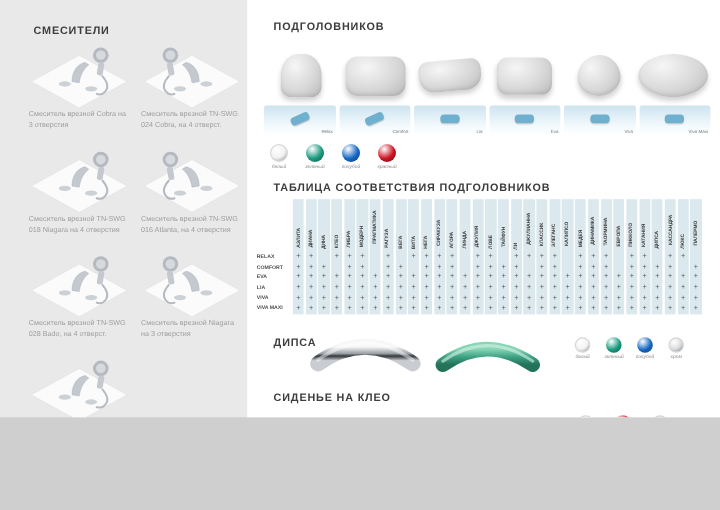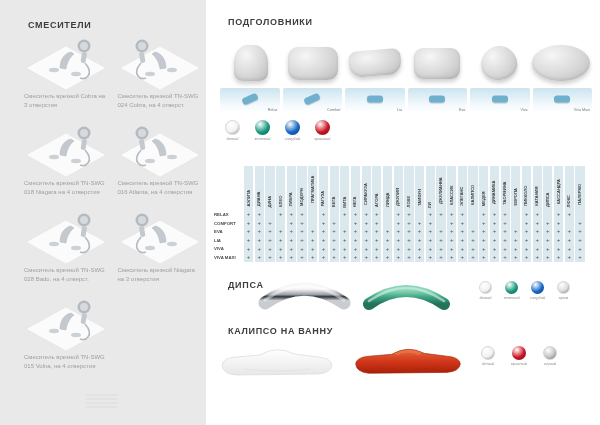--- a/index.html
+++ b/index.html
@@ -1,16 +1,16 @@
 <!DOCTYPE html>
 <html><head>
 <meta charset="utf-8">
 <style>
   html,body{margin:0;padding:0;background:#cfcfcf;}
-  #page{position:relative;width:600px;height:425px;background:#e9e9e9;overflow:hidden;
+  #page{position:relative;width:600px;height:348px;background:#e9e9e9;overflow:hidden;
         font-family:"Liberation Sans",sans-serif;-webkit-font-smoothing:antialiased;}
   #right-panel{position:absolute;left:206px;top:0;width:394px;height:425px;background:#ffffff;}
 
   .sec-title{position:absolute;font-size:9px;font-weight:bold;color:#3d3d3d;letter-spacing:.7px;}
 
   
   #mixers-grid{position:absolute;left:24px;top:34px;width:178px;display:grid;
                grid-template-columns:1fr 1fr;column-gap:9px;row-gap:11px;}
   .mixer-card{display:flex;flex-direction:column;}
   .mixer-img{height:56px;}
@@ -207,21 +207,21 @@
 <circle cx="60" cy="12" r="6.5" fill="#b4bac1"></circle>
               <circle cx="60" cy="12" r="4" fill="#d6dadd"></circle>
 <rect x="57.4" y="18" width="5" height="11" rx="2" fill="#c3c9cf" transform="rotate(10 60 23)"></rect>
 <path d="M61,29 q7,8 3,13 q-3,4 -8,2" stroke="#b4bac1" stroke-width="1.6" fill="none"></path>
 </g>
           </svg></div>
         <div class="mixer-cap">Смеситель врезной TN-SWG 015 Volna, на 4 отверстия</div>
       </div>
     </div>
 
-  <div class="sec-title" style="left:228px;top:17px">ПОДГОЛОВНИКИ</div>
+  <div class="sec-title" style="left:228px;top:17px">ПОДГОЛОВНИКОВ</div>
   <div id="hs-row">
       <div class="hs-slot">
         <div class="hs hs-1"></div>
       </div>
       <div class="hs-slot">
         <div class="hs hs-2"></div>
       </div>
       <div class="hs-slot">
         <div class="hs hs-3"></div>
       </div>
@@ -273,20 +273,21 @@
       <div class="dot-item" style="width: 25px;">
         <div class="ball" style="height: 15px; width: 15px; background: radial-gradient(circle at 35% 28%, rgba(255, 255, 255, 0.9), rgb(22, 104, 197) 55%, rgb(12, 57, 108) 100%);"></div>
         <div class="dlabel">голубой</div>
       </div>
       <div class="dot-item" style="width: 25px;">
         <div class="ball" style="height: 15px; width: 15px; background: radial-gradient(circle at 35% 28%, rgba(255, 255, 255, 0.9), rgb(205, 20, 35) 55%, rgb(113, 11, 19) 100%);"></div>
         <div class="dlabel">красный</div>
       </div>
     </div>
 
+  <div class="sec-title" style="left:228px;top:151px">ТАБЛИЦА СООТВЕТСТВИЯ ПОДГОЛОВНИКОВ</div>
   <div id="compat">
     <div id="row-labels">
         <div class="rlabel">RELAX</div>
         <div class="rlabel">COMFORT</div>
         <div class="rlabel">EVA</div>
         <div class="rlabel">LIA</div>
         <div class="rlabel">VIVA</div>
         <div class="rlabel">VIVA MAXI</div>
       </div>
     <div id="cols">
@@ -670,21 +671,21 @@
       <div class="dot-item" style="width: 23px;">
         <div class="ball" style="height: 13px; width: 13px; background: radial-gradient(circle at 35% 28%, rgba(255, 255, 255, 0.9), rgb(22, 104, 197) 55%, rgb(12, 57, 108) 100%);"></div>
         <div class="dlabel">голубой</div>
       </div>
       <div class="dot-item" style="width: 23px;">
         <div class="ball light" style="height: 13px; width: 13px; background: radial-gradient(circle at 35% 28%, rgba(255, 255, 255, 0.9), rgb(217, 220, 222) 55%, rgb(119, 121, 122) 100%);"></div>
         <div class="dlabel">хром</div>
       </div>
     </div>
 
-  <div class="sec-title" style="left:228px;top:326px">КАЛИПСО НА ВАННУ</div>
+  <div class="sec-title" style="left:228px;top:326px">СИДЕНЬЕ НА КЛЕО</div>
   <div class="art" style="left:214px;top:338px">
     <svg width="126" height="46" viewBox="0 0 126 46">
       <path d="M8,27 Q9,20 22,19 L46,17 Q63,7 80,16 L104,19 Q117,20 118,27 Q117,35 104,36 L22,37 Q9,36 8,27 Z" fill="url(#seatWhiteG)" stroke="#dddddd" stroke-width="0.8"></path>
       <path d="M30,31 Q63,35 96,31" stroke="#e3e3e3" fill="none"></path>
     </svg>
   </div>
   <div class="art" style="left:348px;top:337px">
     <svg width="120" height="46" viewBox="0 0 126 46">
       <path d="M8,27 Q9,20 22,19 L46,17 Q63,7 80,16 L104,19 Q117,20 118,27 Q117,35 104,36 L22,37 Q9,36 8,27 Z" fill="url(#seatRedG)" stroke="#991d06" stroke-width="0.6"></path>
       <path d="M48,16 Q63,9 78,15 L74,18 Q63,13 52,18 Z" fill="#ef8054" opacity=".55"></path>

